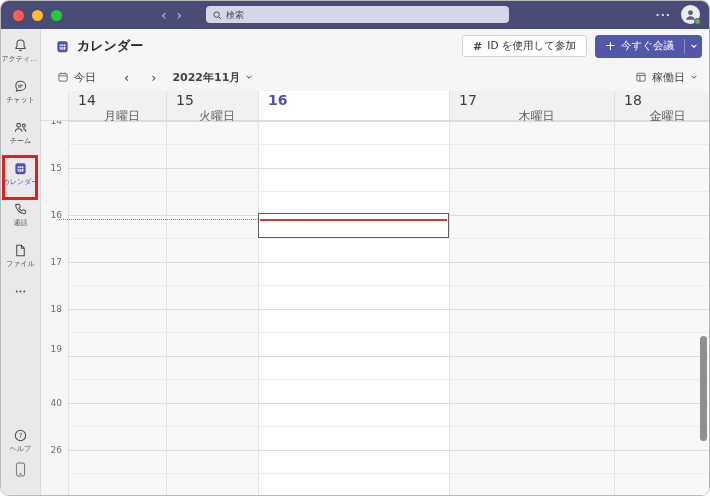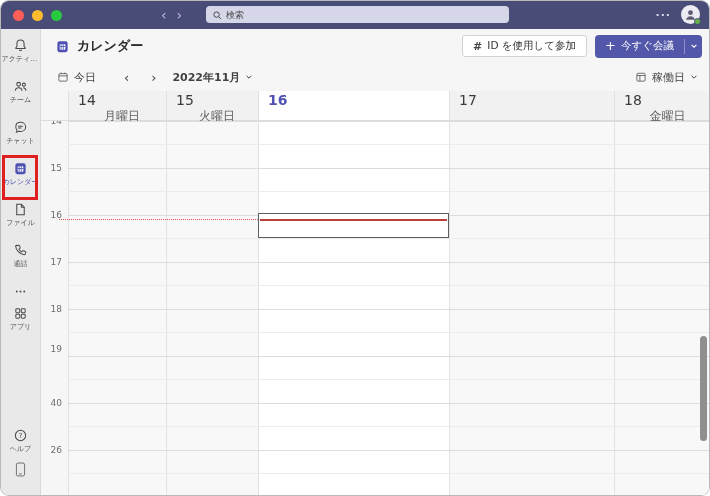--- a/index.html
+++ b/index.html
@@ -145,87 +145,76 @@
       <div id="rail-items">
           <div class="rail-item" data-name="sidebar-item-activity">
             <span class="rail-icon" data-name="bell-icon">
               <svg viewBox="0 0 16 16">
                 <path d="M8 2.2c-2.3 0-3.8 1.7-3.8 3.9v2.7L3 10.6v.5h10v-.5l-1.2-1.8V6.1C11.8 3.9 10.3 2.2 8 2.2z" stroke-width="1.1" fill="none" stroke="#4a4a4a"></path>
                 <path d="M6.7 12.6a1.4 1.4 0 0 0 2.6 0" stroke-width="1.1" fill="none" stroke="#4a4a4a"></path>
               </svg>
             </span>
             <span class="rail-label" data-name="sidebar-item-label">アクティビティ</span>
           </div>
+          <div class="rail-item" data-name="sidebar-item-chat">
+            <span class="rail-icon" data-name="chat-icon">
+              <svg viewBox="0 0 16 16">
+                <path d="M8 2.5c3 0 5.5 2.1 5.5 4.9S11 12.3 8 12.3c-.6 0-1.2-.1-1.7-.2L3.6 13l.7-2.3c-.8-.9-1.3-2-1.3-3.3C3 4.6 5 2.5 8 2.5z" stroke-width="1.1" fill="none" stroke="#4a4a4a"></path>
+                <path d="M5.5 6.6h5M5.5 8.6h3.5" stroke-width="1.1" fill="none" stroke="#4a4a4a"></path>
+              </svg>
+            </span>
+            <span class="rail-label" data-name="sidebar-item-label">チャット</span>
+          </div>
           <div class="rail-item" data-name="sidebar-item-teams">
             <span class="rail-icon" data-name="people-icon">
               <svg viewBox="0 0 16 16">
                 <circle cx="6" cy="5.6" r="2" stroke-width="1.1" fill="none" stroke="#4a4a4a"></circle>
                 <path d="M2.5 12.6c0-2 1.6-3.3 3.5-3.3s3.5 1.3 3.5 3.3" stroke-width="1.1" fill="none" stroke="#4a4a4a"></path>
                 <circle cx="11.6" cy="6" r="1.6" stroke-width="1.1" fill="none" stroke="#4a4a4a"></circle>
                 <path d="M10.9 9.4c1.7.1 2.8 1.3 2.8 3" stroke-width="1.1" fill="none" stroke="#4a4a4a"></path>
               </svg>
             </span>
             <span class="rail-label" data-name="sidebar-item-label">チーム</span>
           </div>
-          <div class="rail-item" data-name="sidebar-item-chat">
-            <span class="rail-icon" data-name="chat-icon">
-              <svg viewBox="0 0 16 16">
-                <path d="M8 2.5c3 0 5.5 2.1 5.5 4.9S11 12.3 8 12.3c-.6 0-1.2-.1-1.7-.2L3.6 13l.7-2.3c-.8-.9-1.3-2-1.3-3.3C3 4.6 5 2.5 8 2.5z" stroke-width="1.1" fill="none" stroke="#4a4a4a"></path>
-                <path d="M5.5 6.6h5M5.5 8.6h3.5" stroke-width="1.1" fill="none" stroke="#4a4a4a"></path>
-              </svg>
-            </span>
-            <span class="rail-label" data-name="sidebar-item-label">チャット</span>
-          </div>
           <div class="rail-item active" data-name="sidebar-item-calendar">
             <span class="rail-icon" data-name="calendar-icon">
               <svg viewBox="0 0 16 16">
                 <rect x="2.5" y="2.5" width="11" height="11.5" rx="2.2" fill="#4f52b2"></rect>
                 <rect x="5" y="5.5" width="6" height="6" rx="0.8" fill="#fff"></rect>
                 <path d="M6.5 5.5v6M8.8 5.5v6M5 8h6" stroke="#4f52b2" stroke-width="0.9"></path>
               </svg>
             </span>
             <span class="rail-label" data-name="sidebar-item-label">カレンダー</span>
             <div class="ann-box" data-name="annotation-box-calendar"></div>
           </div>
+          <div class="rail-item" data-name="sidebar-item-calls">
+            <span class="rail-icon" data-name="phone-icon">
+              <svg viewBox="0 0 16 16">
+                <path d="M4.1 2.9l1.7-.6c.4-.1.8.1 1 .5l.8 1.8c.2.4.1.8-.2 1.1l-1 .9c.6 1.2 1.7 2.3 2.9 2.9l.9-1c.3-.3.7-.4 1.1-.2l1.8.8c.4.2.6.6.5 1l-.6 1.7c-.1.4-.5.7-.9.7-4.8-.3-9-4.5-9.3-9.3 0-.4.3-.8.7-.9z" stroke-width="1.1" fill="none" stroke="#4a4a4a"></path>
+              </svg>
+            </span>
+            <span class="rail-label" data-name="sidebar-item-label">通話</span>
+          </div>
           <div class="rail-item" data-name="sidebar-item-files">
             <span class="rail-icon" data-name="file-icon">
               <svg viewBox="0 0 16 16">
                 <path d="M4 2.5h5l3 3v8H4z" stroke-width="1.1" fill="none" stroke="#4a4a4a"></path>
                 <path d="M9 2.5v3h3" stroke-width="1.1" fill="none" stroke="#4a4a4a"></path>
               </svg>
             </span>
             <span class="rail-label" data-name="sidebar-item-label">ファイル</span>
-          </div>
-          <div class="rail-item" data-name="sidebar-item-calls">
-            <span class="rail-icon" data-name="phone-icon">
-              <svg viewBox="0 0 16 16">
-                <path d="M4.1 2.9l1.7-.6c.4-.1.8.1 1 .5l.8 1.8c.2.4.1.8-.2 1.1l-1 .9c.6 1.2 1.7 2.3 2.9 2.9l.9-1c.3-.3.7-.4 1.1-.2l1.8.8c.4.2.6.6.5 1l-.6 1.7c-.1.4-.5.7-.9.7-4.8-.3-9-4.5-9.3-9.3 0-.4.3-.8.7-.9z" stroke-width="1.1" fill="none" stroke="#4a4a4a"></path>
-              </svg>
-            </span>
-            <span class="rail-label" data-name="sidebar-item-label">通話</span>
           </div>
           <div class="rail-item" data-name="sidebar-item-more">
             <span class="rail-icon" data-name="dots-icon">
               <svg viewBox="0 0 16 16">
                 <circle cx="4" cy="8" r="1" fill="#4a4a4a"></circle>
                 <circle cx="8" cy="8" r="1" fill="#4a4a4a"></circle>
                 <circle cx="12" cy="8" r="1" fill="#4a4a4a"></circle>
               </svg>
             </span>
-          </div>
-          <div class="rail-item" data-name="sidebar-item-apps">
-            <span class="rail-icon" data-name="apps-icon">
-              <svg viewBox="0 0 16 16">
-                <rect x="3" y="3" width="4.2" height="4.2" rx="1" stroke-width="1.1" fill="none" stroke="#4a4a4a"></rect>
-                <rect x="8.8" y="3" width="4.2" height="4.2" rx="1" stroke-width="1.1" fill="none" stroke="#4a4a4a"></rect>
-                <rect x="3" y="8.8" width="4.2" height="4.2" rx="1" stroke-width="1.1" fill="none" stroke="#4a4a4a"></rect>
-                <rect x="8.8" y="8.8" width="4.2" height="4.2" rx="1" stroke-width="1.1" fill="none" stroke="#4a4a4a"></rect>
-              </svg>
-            </span>
-            <span class="rail-label" data-name="sidebar-item-label">アプリ</span>
           </div>
         </div>
       <div class="rail-spacer"></div>
       <div class="rail-bottom" id="rail-bottom">
           <div class="rail-item" data-name="sidebar-item-help">
             <span class="rail-icon" data-name="help-icon">
               <svg viewBox="0 0 16 16">
                 <circle cx="8" cy="8" r="5.5" stroke-width="1.1" fill="none" stroke="#4a4a4a"></circle>
                 <text x="8" y="10.6" font-size="7.5" text-anchor="middle" fill="#4a4a4a">?</text>
               </svg>
@@ -315,20 +304,21 @@
             </div>
             <div class="dh-cell" style="width:92px" data-name="day-header-15">
               <div class="dh-date" data-name="date-label">15</div>
               <div class="dh-week" data-name="weekday-label">火曜日</div>
             </div>
             <div class="dh-cell today" style="width:191px" data-name="day-header-16">
               <div class="dh-date" data-name="date-label">16</div>
             </div>
             <div class="dh-cell" style="width:165px" data-name="day-header-17">
               <div class="dh-date" data-name="date-label">17</div>
+              <div class="dh-week" data-name="weekday-label">木曜日</div>
             </div>
             <div class="dh-cell" style="width:97px" data-name="day-header-18">
               <div class="dh-date" data-name="date-label">18</div>
               <div class="dh-week" data-name="weekday-label">金曜日</div>
             </div>
           </div>
       </div>
 
       <div class="grid" data-name="calendar-grid">
         <div class="gutter" data-name="time-gutter" id="gutter">

